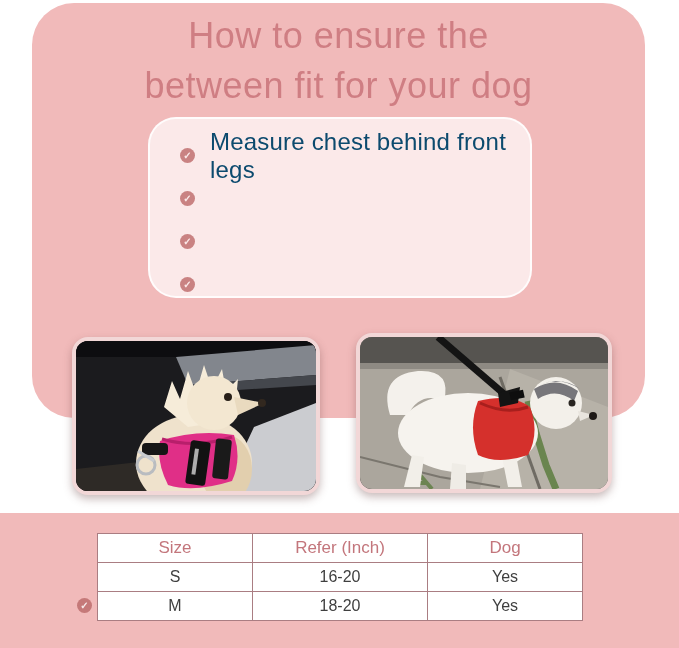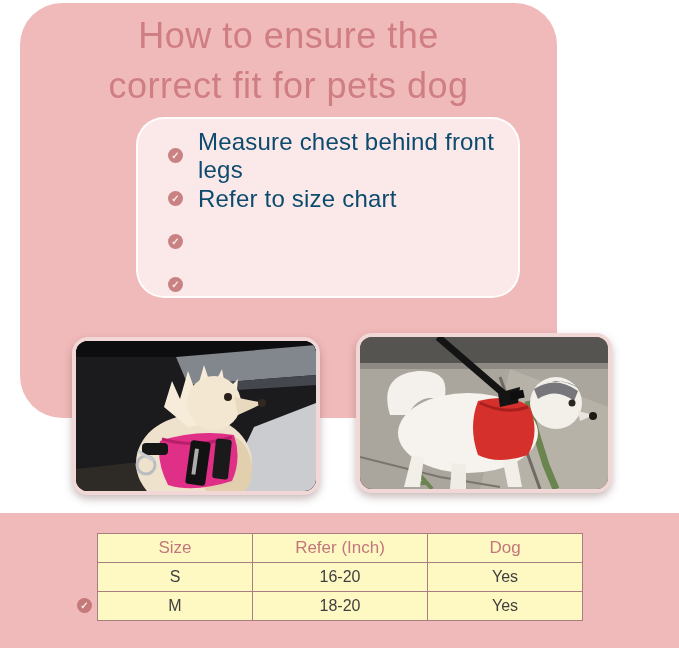--- a/index.html
+++ b/index.html
@@ -3,21 +3,21 @@
 <meta charset="utf-8">
 <style>
   html,body{margin:0;padding:0;}
   body{
     width:679px;height:648px;position:relative;overflow:hidden;
     background:#ffffff;
     font-family:"Liberation Sans", sans-serif;
   }
   
   .top-panel{
-    position:absolute;left:20px;top:3px;width:537px;height:415px;
+    position:absolute;left:32px;top:3px;width:613px;height:415px;
     background:#f1baba;border-radius:42px;
   }
   .title{
     margin-top:8px;text-align:center;
     font-size:36px;line-height:50px;font-weight:300;letter-spacing:.5px;
     color:#cf7e83;
   }
   
   .card{
     position:absolute;left:116px;top:114px;width:384px;height:181px;
@@ -47,21 +47,21 @@
   .photo-left{left:72px;top:337px;width:240px;height:150px;}
   .photo-right{left:356px;top:333px;width:248px;height:152px;}
   
   .bottom-band{
     position:absolute;left:0;top:513px;width:679px;height:135px;
     background:#f1baba;
   }
   .size-table{
     position:absolute;left:97px;top:20px;width:485px;
     border-collapse:collapse;table-layout:fixed;
-    background:#fef9c3;
+    background:#ffffff;
   }
   .size-table th,.size-table td{
     border:1px solid #aa7d82;height:28px;text-align:center;
     font-weight:300;padding:0;
   }
   .size-table th{color:#c3767c;font-size:17px;}
   .size-table td{color:#3f3f3f;font-size:16px;}
   .col-size{width:155px;}.col-chest{width:175px;}.col-dog{width:155px;}
   .row-check{
     position:absolute;left:77px;top:85px;
@@ -69,31 +69,30 @@
     background:#c57979;color:#f6eaea;
     font-size:10px;line-height:15px;text-align:center;font-weight:bold;
   }
 </style>
 </head>
 <body>
 
 <div class="top-panel">
   <div class="title">
     <div>How to ensure the</div>
-    <div>correct fit for pets dog</div>
+    <div>between fit for your dog</div>
   </div>
 
   <div class="card">
     <div class="check-item">
       <span class="check-dot">✓</span>
       <span class="txt">Measure chest behind front legs</span>
     </div>
     <div class="check-item">
       <span class="check-dot">✓</span>
-      <span class="txt">Refer to size chart</span>
     </div>
     <div class="check-item">
       <span class="check-dot">✓</span>
     </div>
     <div class="check-item">
       <span class="check-dot">✓</span>
     </div>
   </div>
 </div>
 

